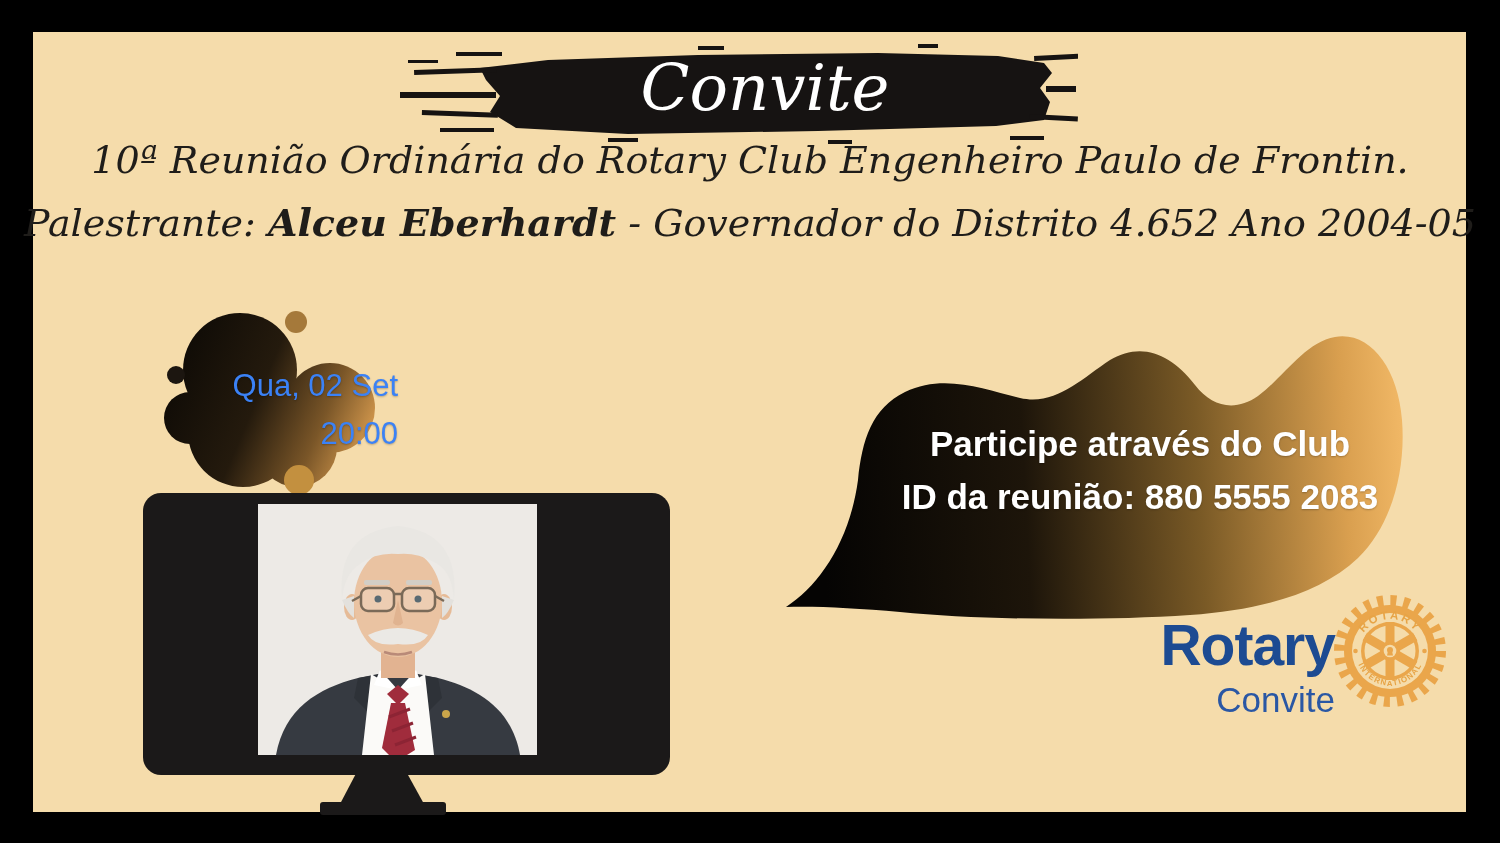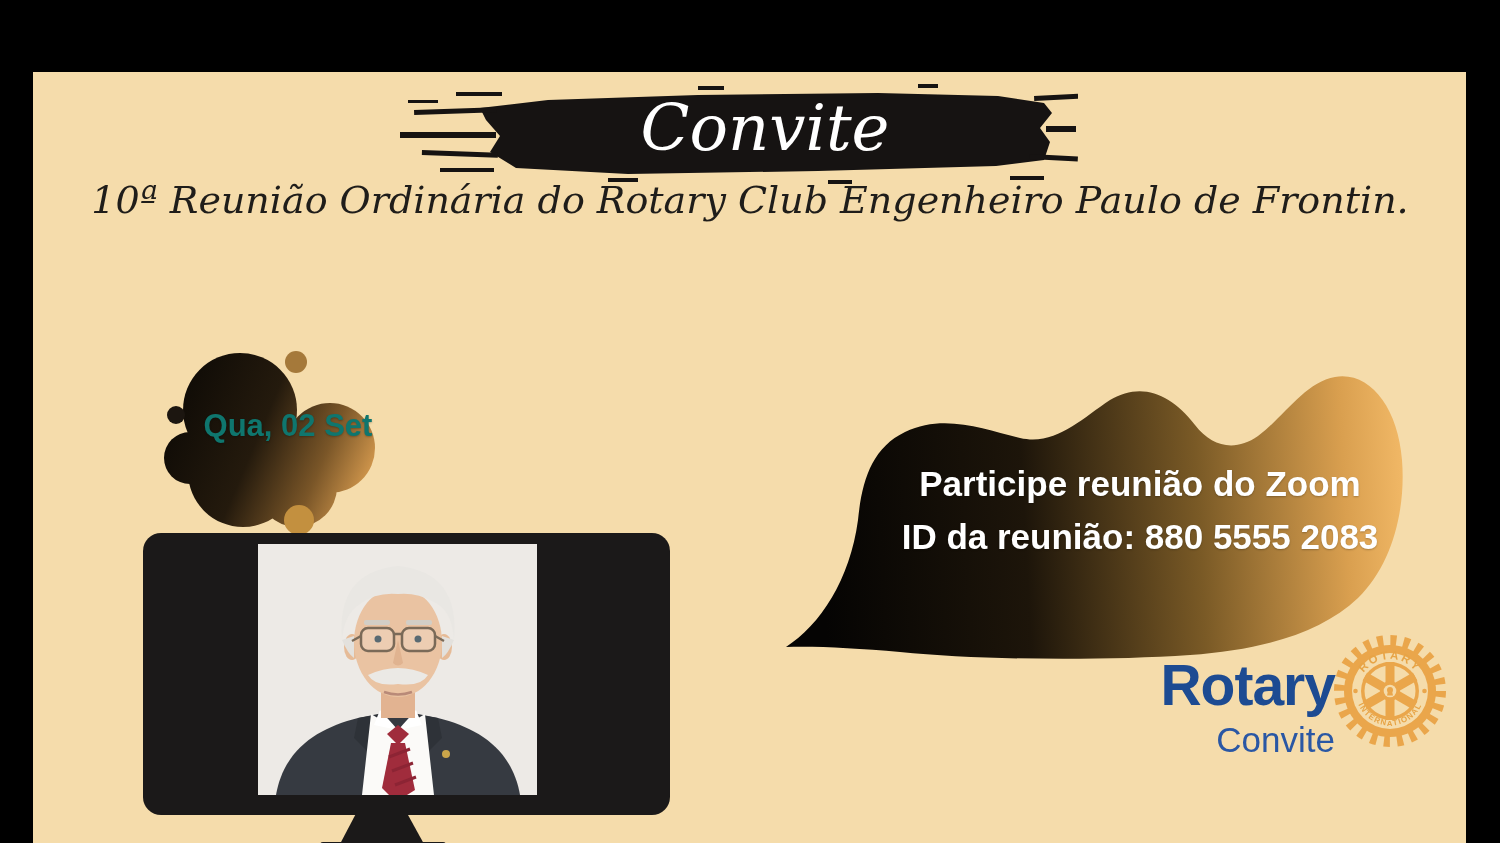--- a/index.html
+++ b/index.html
@@ -1,29 +1,29 @@
 <!DOCTYPE html>
 <html><head>
 <meta charset="utf-8">
 <style>
   html,body{margin:0;padding:0;background:#000;}
   body{width:1500px;height:843px;overflow:hidden;position:relative;
        font-family:"Liberation Sans",sans-serif;}
-  .stage{position:absolute;inset:0;background:#000;margin-top:40px;}
+  .stage{position:absolute;inset:0;background:#000;}
   .canvas{position:absolute;left:33px;top:32px;width:1433px;height:780px;
           background:#f5dcab;}
   .abs{position:absolute;}
 
   
   .script{font-family:"DejaVu Serif",serif;font-style:italic;color:#1f1d1a;
           white-space:nowrap;text-align:center;width:1500px;left:0;}
   .title-text{font-family:"DejaVu Serif",serif;font-style:italic;color:#ffffff;
           font-size:64px;line-height:80px;text-align:center;white-space:nowrap;}
 
-  .blob-text{color:#0f766e;font-weight:bold;text-align:center;
+  .blob-text{color:#3b82f6;font-weight:normal;text-align:right;
              text-shadow:0 1px 2px rgba(0,0,0,.25);}
   .bubble-text{color:#fff;font-weight:bold;text-align:center;
              text-shadow:0 1px 2px rgba(0,0,0,.25);}
 
   .rotary-lockup{right:165px;top:610px;width:600px;text-align:right;color:#1d4b92;}
   .rotary-brand{font-size:57px;font-weight:bold;line-height:70px;letter-spacing:-1px;}
   .rotary-club{font-size:35px;line-height:39px;color:#2a57a4;}
 
   .monitor{left:143px;top:493px;width:527px;height:282px;background:#1b1919;
            border-radius:18px;}
@@ -57,20 +57,23 @@
       <rect x="612" y="96" width="34" height="4"></rect>
       <rect x="300" y="6" width="26" height="4"></rect>
       <rect x="520" y="4" width="20" height="4"></rect>
       <rect x="210" y="98" width="30" height="4"></rect>
       <rect x="430" y="100" width="24" height="4"></rect>
     </g>
   </svg>
   <div class="abs title-text" style="left:400px;top:48px;width:730px;">Convite</div>
 
   <div class="abs script" style="top:138px;font-size:38px;">10ª Reunião Ordinária do Rotary Club Engenheiro Paulo de Frontin.</div>
+  <div class="abs script" style="top:200px;font-size:38px;">
+    <span>Palestrante: </span><span style="font-weight:bold;">Alceu  Eberhardt</span><span> - Governador do Distrito 4.652 Ano 2004-05</span>
+  </div>
 
   <svg class="abs" style="left:145px;top:290px;" width="250" height="215" viewBox="0 0 250 215">
     <defs>
       <linearGradient id="gblob" gradientUnits="userSpaceOnUse" x1="20" y1="60" x2="232" y2="150">
         <stop offset="0" stop-color="#0c0905"></stop>
         <stop offset="0.45" stop-color="#241a0d"></stop>
         <stop offset="0.75" stop-color="#7a5628"></stop>
         <stop offset="1" stop-color="#dfa152"></stop>
       </linearGradient>
     </defs>
@@ -80,20 +83,21 @@
       <circle cx="98" cy="142" r="55"></circle>
       <circle cx="45" cy="128" r="26"></circle>
       <circle cx="152" cy="157" r="40"></circle>
     </g>
     <circle cx="151" cy="32" r="11" fill="#a5793a"></circle>
     <circle cx="31" cy="85" r="9" fill="#1c1610"></circle>
     <circle cx="154" cy="190" r="15" fill="#c3903f"></circle>
   </svg>
   <div class="abs blob-text" style="left:178px;top:362px;width:220px;font-size:31px;line-height:48px;">
     <div>Qua, 02 Set</div>
+    <div>20:00</div>
   </div>
 
   <svg class="abs" style="left:770px;top:325px;" width="645" height="300" viewBox="0 0 645 300">
     <defs>
       <linearGradient id="gbub" gradientUnits="userSpaceOnUse" x1="50" y1="150" x2="632" y2="120">
         <stop offset="0" stop-color="#050403"></stop>
         <stop offset="0.35" stop-color="#1d150a"></stop>
         <stop offset="0.65" stop-color="#7a5a26"></stop>
         <stop offset="0.9" stop-color="#d99f4f"></stop>
         <stop offset="1" stop-color="#f0b765"></stop>
@@ -107,21 +111,21 @@
       C 370 17, 400 27, 425 60
       C 442 82, 465 87, 488 71
       C 515 51, 535 17, 565 12
       C 600 6, 628 43, 632 95
       C 636 145, 622 200, 588 233
       C 550 269, 490 285, 420 290
       C 330 296, 210 295, 130 287
       C 85 283, 45 281, 16 282 Z"></path>
   </svg>
   <div class="abs bubble-text" style="left:890px;top:417px;width:500px;font-size:35px;line-height:53px;">
-    <div>Participe reunião do Zoom</div>
+    <div>Participe através do Club</div>
     <div>ID da reunião: 880 5555 2083</div>
   </div>
 
   <div class="abs monitor">
     <div class="monitor-photo">
       <svg width="279" height="251" viewBox="0 0 279 251">
         <rect width="279" height="251" fill="#edeae6"></rect>
 
         <path d="M18 251 C 26 205 60 184 100 174 L130 168 L150 168 L180 174
                  C 220 184 254 205 262 251 Z" fill="#363a41"></path>

